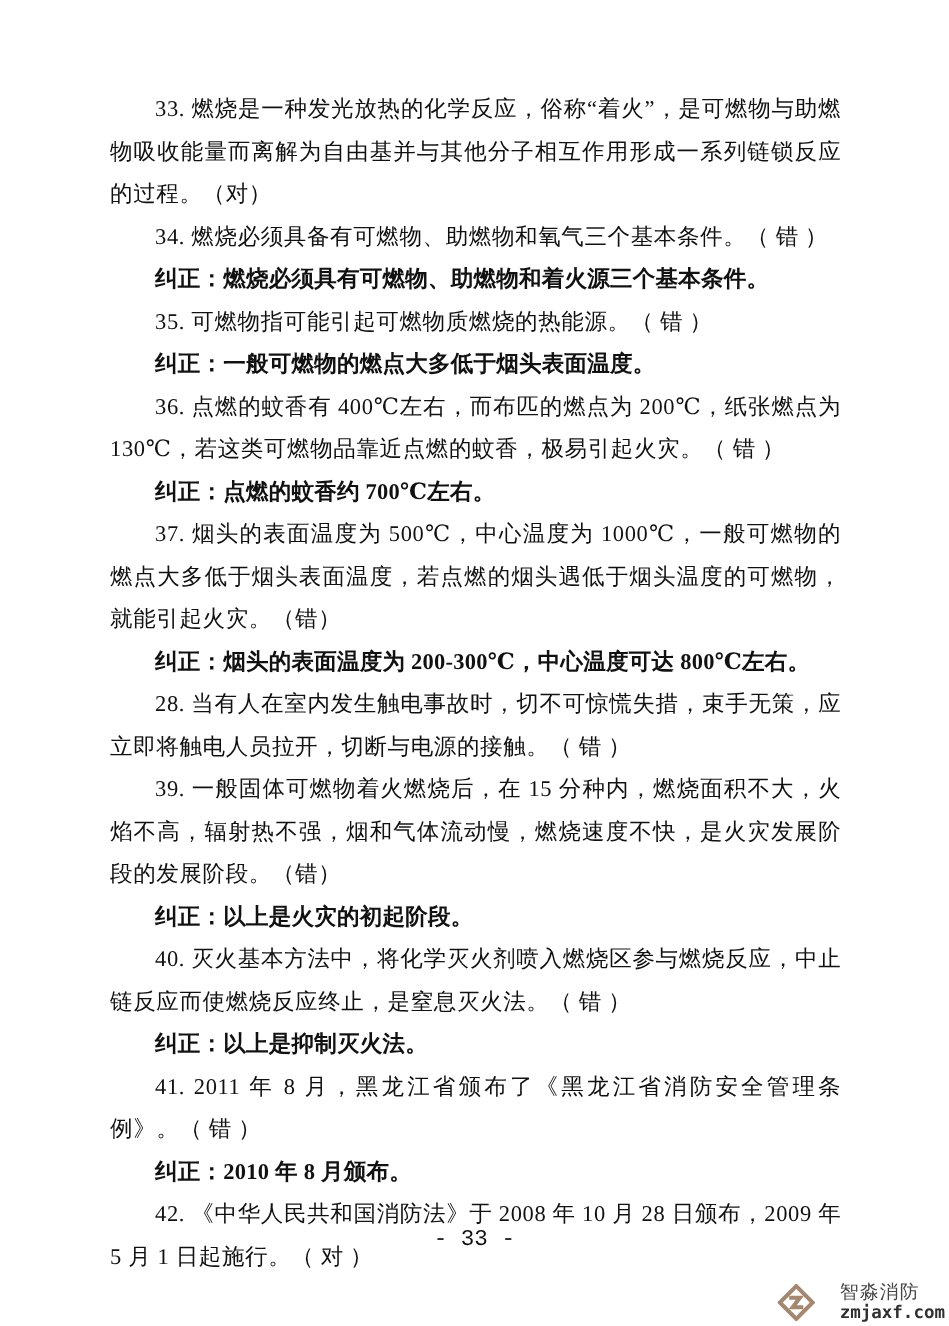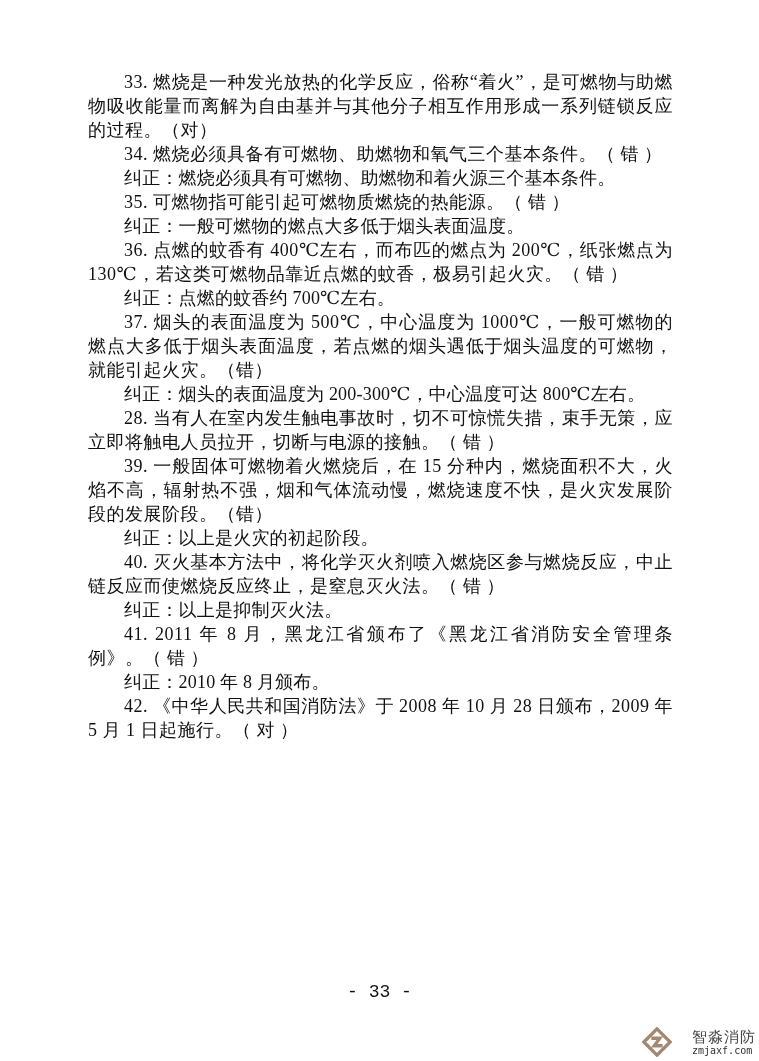--- a/index.html
+++ b/index.html
@@ -11,30 +11,30 @@
     overflow: hidden;
     font-family: "Liberation Serif", "DejaVu Serif", serif;
     color: #111111;
   }
   .content {
     position: absolute;
     left: 88px;
     top: 70px;
     width: 585px;
     font-size: 18px;
-    line-height: 24px;
+    line-height: 34px;
   }
   .para {
     margin: 0;
     text-indent: 2em;
     text-align: justify;
     letter-spacing: 0.5px;
   }
   .para.correction {
-    font-weight: normal;
+    font-weight: bold;
     letter-spacing: 0.2px;
   }
   .footer {
     position: absolute;
     left: 0;
     right: 0;
     top: 982px;
     text-align: center;
     font-size: 18px;
     color: #111111;
@@ -51,22 +51,22 @@
   .watermark .logo { width: 30px; height: 30px; display: block; }
   .wm-text { display: flex; flex-direction: column; line-height: 1; }
   .wm-brand {
     font-family: "Liberation Sans", "DejaVu Sans", sans-serif;
     font-size: 15px;
     color: #454545;
     letter-spacing: 1px;
   }
   .wm-domain {
     font-family: "DejaVu Sans Mono", "Liberation Mono", monospace;
-    font-size: 10px;
-    font-weight: normal;
+    font-size: 14px;
+    font-weight: bold;
     color: #303030;
     margin-top: 2px;
   }
 </style>
 </head>
 <body>
 
 <div class="page">
 
   <div class="content">

